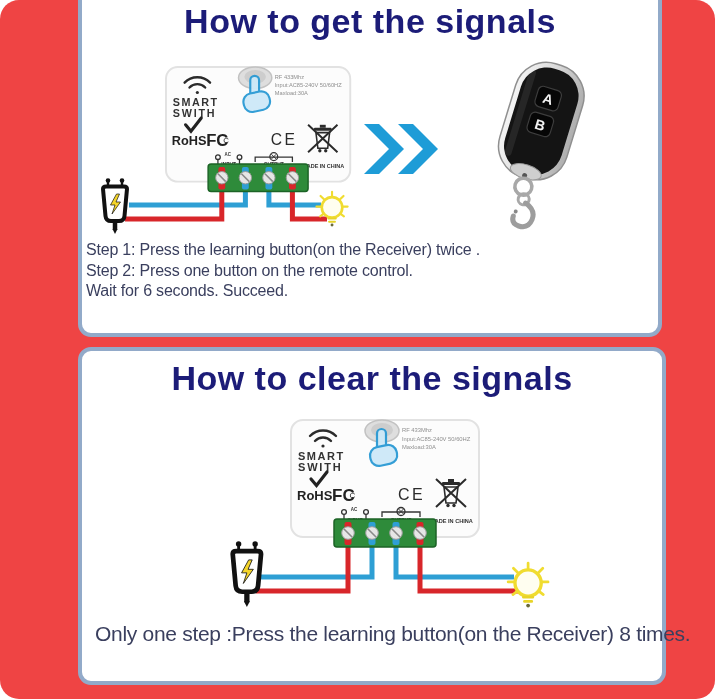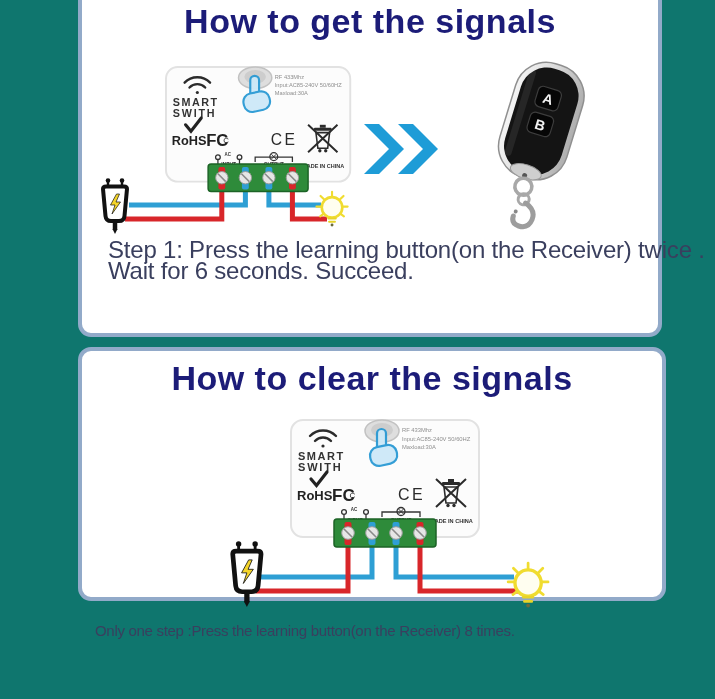--- a/index.html
+++ b/index.html
@@ -1,39 +1,39 @@
 <!DOCTYPE html>
 <html><head>
 <meta charset="utf-8">
 <style>
   html,body{margin:0;padding:0;background:#ffffff;}
   .stage{
-    position:relative;width:715px;height:699px;background:#0f766e;
-    overflow:hidden;font-family:"Liberation Sans",sans-serif;
+    position:relative;width:715px;height:699px;background:#ef4444;
+    overflow:hidden;font-family:"Liberation Sans",sans-serif;border-radius:19px;
   }
   .panel{
     position:absolute;box-sizing:border-box;
     border:4px solid #92aac9;border-radius:13px;background:#ffffff;
   }
   #panel-get{left:78px;top:-18px;width:584px;height:355px;}
-  #panel-clear{left:78px;top:347px;width:588px;height:254px;}
+  #panel-clear{left:78px;top:347px;width:588px;height:338px;}
   .panel-title{
     position:absolute;left:0;width:100%;text-align:center;
     font-size:34px;font-weight:700;color:#1c1c78;letter-spacing:0.5px;
   }
   #panel-get .panel-title{top:16px;}
   #panel-clear .panel-title{top:8px;}
   .steps{
-    position:absolute;left:26px;top:254px;
-    font-size:24px;line-height:20.5px;letter-spacing:-0.2px;
+    position:absolute;left:4px;top:254px;
+    font-size:16px;line-height:20.5px;letter-spacing:-0.2px;
     color:#3a3f5e;white-space:nowrap;
   }
   .one-step{
     position:absolute;left:13px;top:271px;
-    font-size:15px;letter-spacing:-0.3px;color:#3a3f5e;white-space:nowrap;
+    font-size:21px;letter-spacing:-0.3px;color:#3a3f5e;white-space:nowrap;
   }
   svg{overflow:visible;display:block;}
   svg text{font-family:"Liberation Sans",sans-serif;}
   .abs{position:absolute;}
 </style>
 </head>
 <body>
 
 <div class="stage">
 
@@ -180,20 +180,21 @@
           <circle cx="57" cy="127" r="8.5" stroke-width="3.5"></circle>
           <circle cx="61" cy="139" r="5.5" stroke-width="3"></circle>
           <path d="M64 142 Q76 146 75 156 Q74 166 64 166 Q56 166 56 158" stroke="#9d9d9d" stroke-width="5" stroke-linecap="round"></path>
           <circle cx="57" cy="153" r="2" fill="#888" stroke="none"></circle>
         </g>
       </g>
     </svg>
 
     <div class="steps">
       <div>Step 1: Press the learning button(on the Receiver) twice .</div>
+      <div>Step 2: Press one button on the remote control.</div>
       <div>Wait for 6 seconds. Succeed.</div>
     </div>
   </div>
 
   <div class="panel" id="panel-clear">
     <div class="panel-title">How to clear the signals</div>
 
     <svg class="abs" style="left:138px;top:64px" width="335" height="200" viewBox="0 0 335 200">
       <g fill="none" stroke-width="5">
         <path d="M40 162 H152 V116" stroke="#2e9fd4"></path>

